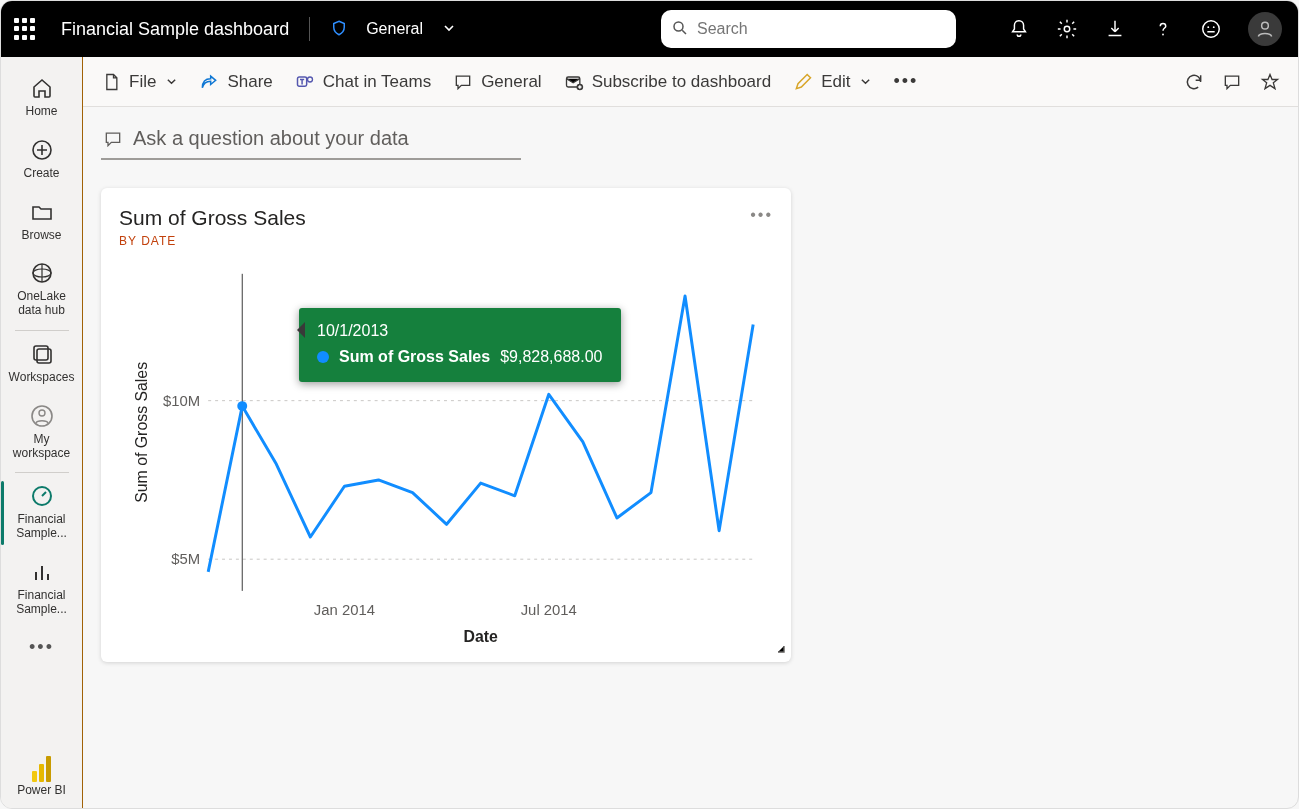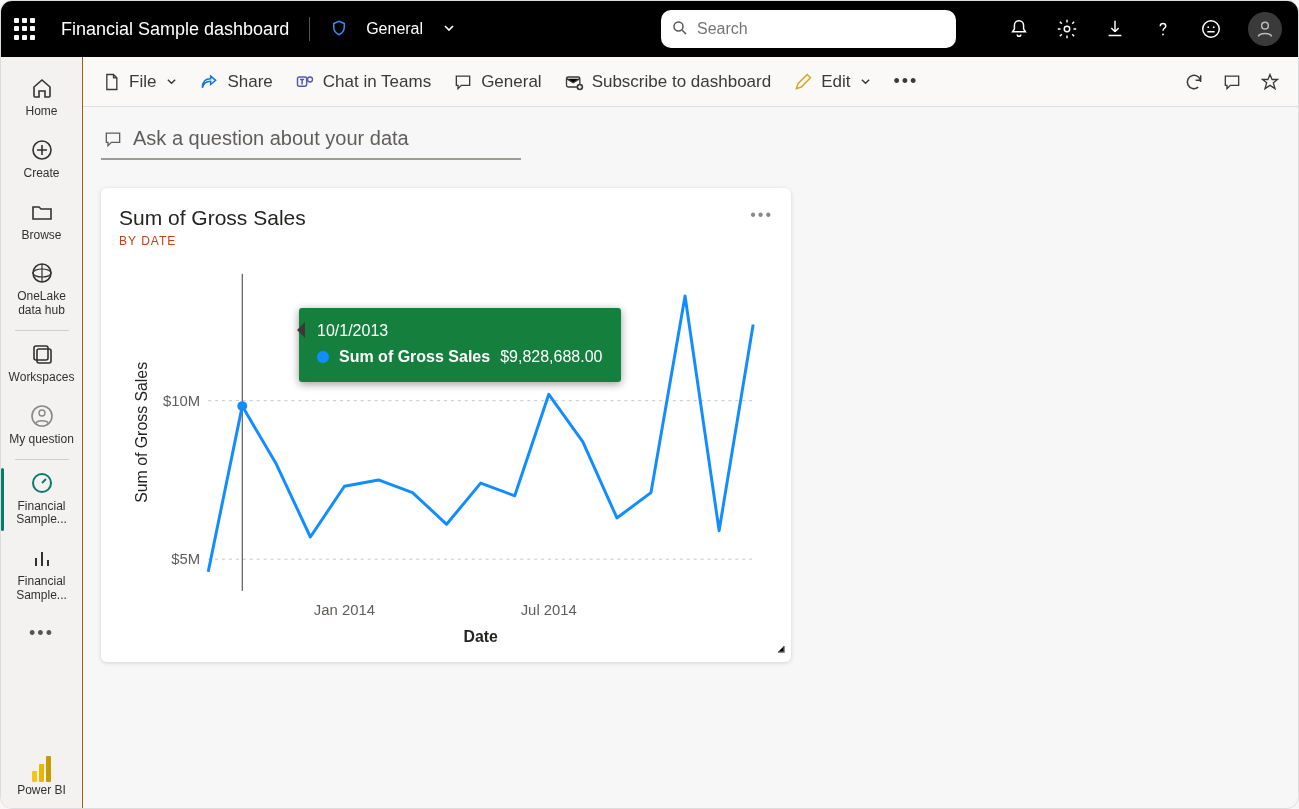--- a/index.html
+++ b/index.html
@@ -269,21 +269,21 @@
       <span>Workspaces</span>
     </div>
     <div class="nav-item">
       <span class="ni-icon">
         <svg viewBox="0 0 24 24" width="24" height="24">
             <circle cx="12" cy="12" r="10" fill="none" stroke="#8a8886" stroke-width="1.6"></circle>
             <circle cx="12" cy="9" r="3" fill="none" stroke="#8a8886" stroke-width="1.4"></circle>
             <path fill="none" stroke="#8a8886" stroke-width="1.4" d="M6 19c1-3 11-3 12 0"></path>
           </svg>
       </span>
-      <span>My question</span>
+      <span>My workspace</span>
     </div>
     <div class="nav-divider"></div>
     <div class="nav-item active">
       <span class="ni-icon">
         <svg viewBox="0 0 24 24" width="24" height="24">
             <circle cx="12" cy="12" r="9" fill="none" stroke="#0c7a6a" stroke-width="2"></circle>
             <path stroke="#0c7a6a" stroke-width="2" d="M12 12l4-4"></path>
           </svg>
       </span>
       <span>Financial Sample...</span>

